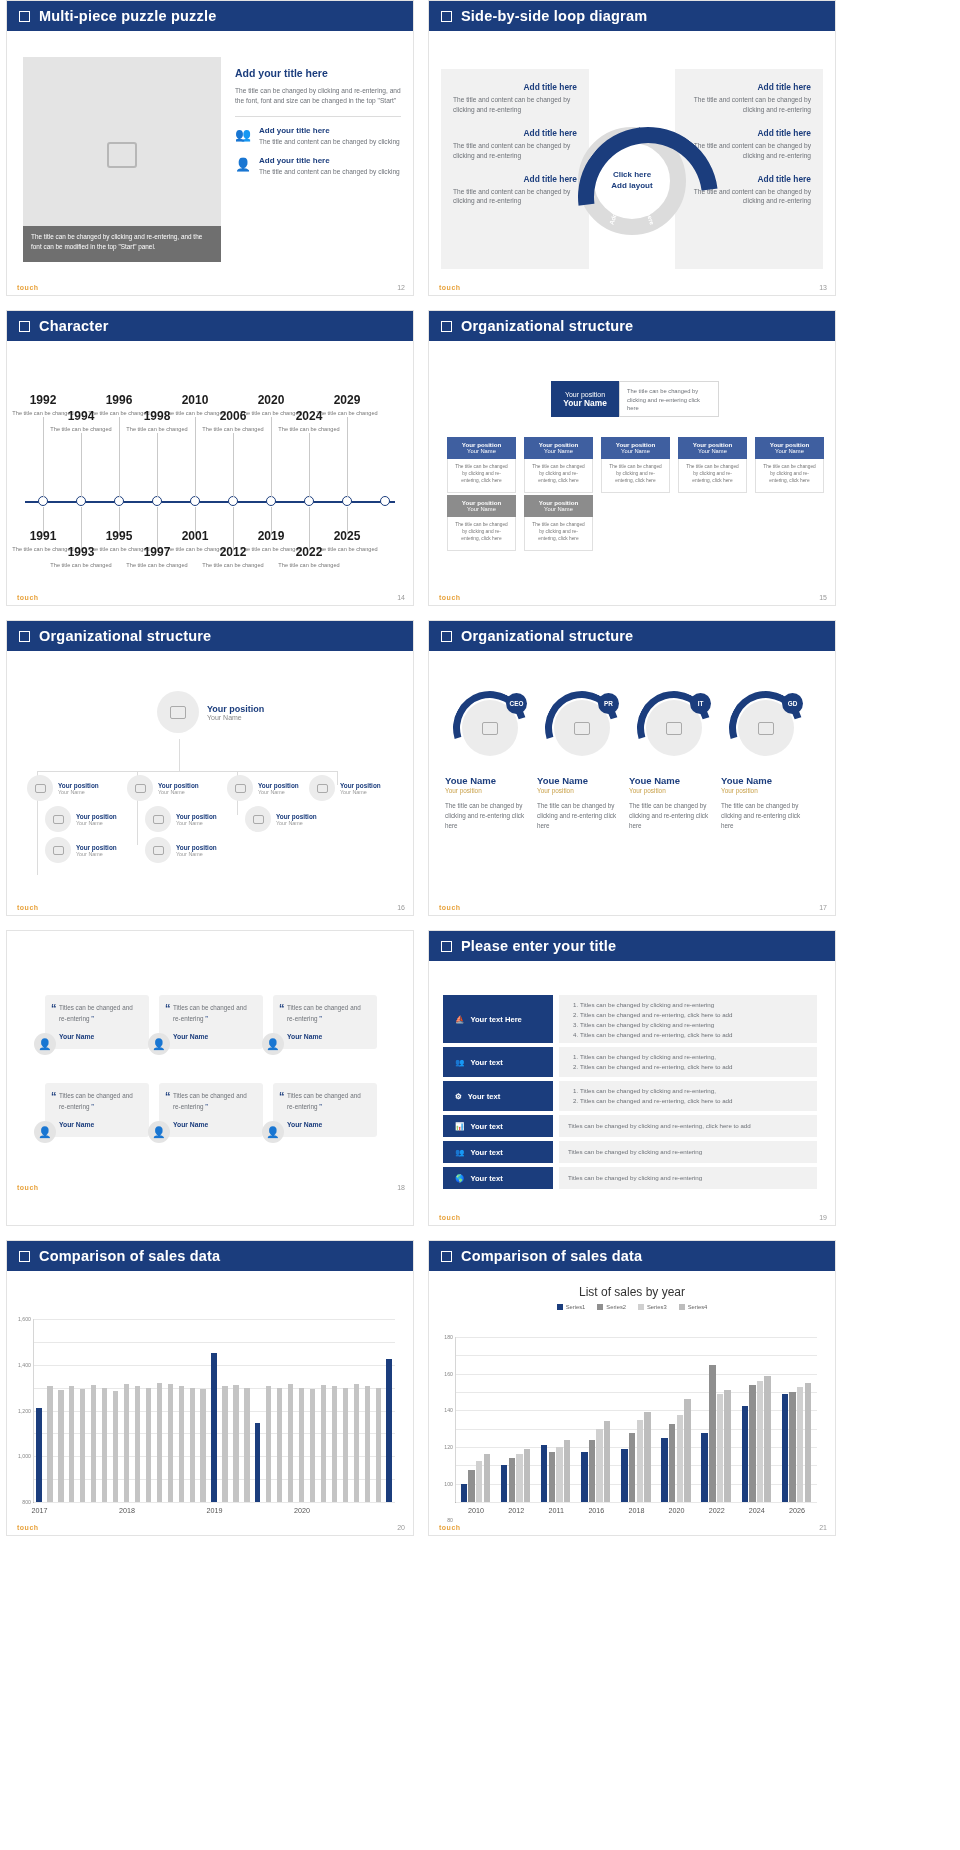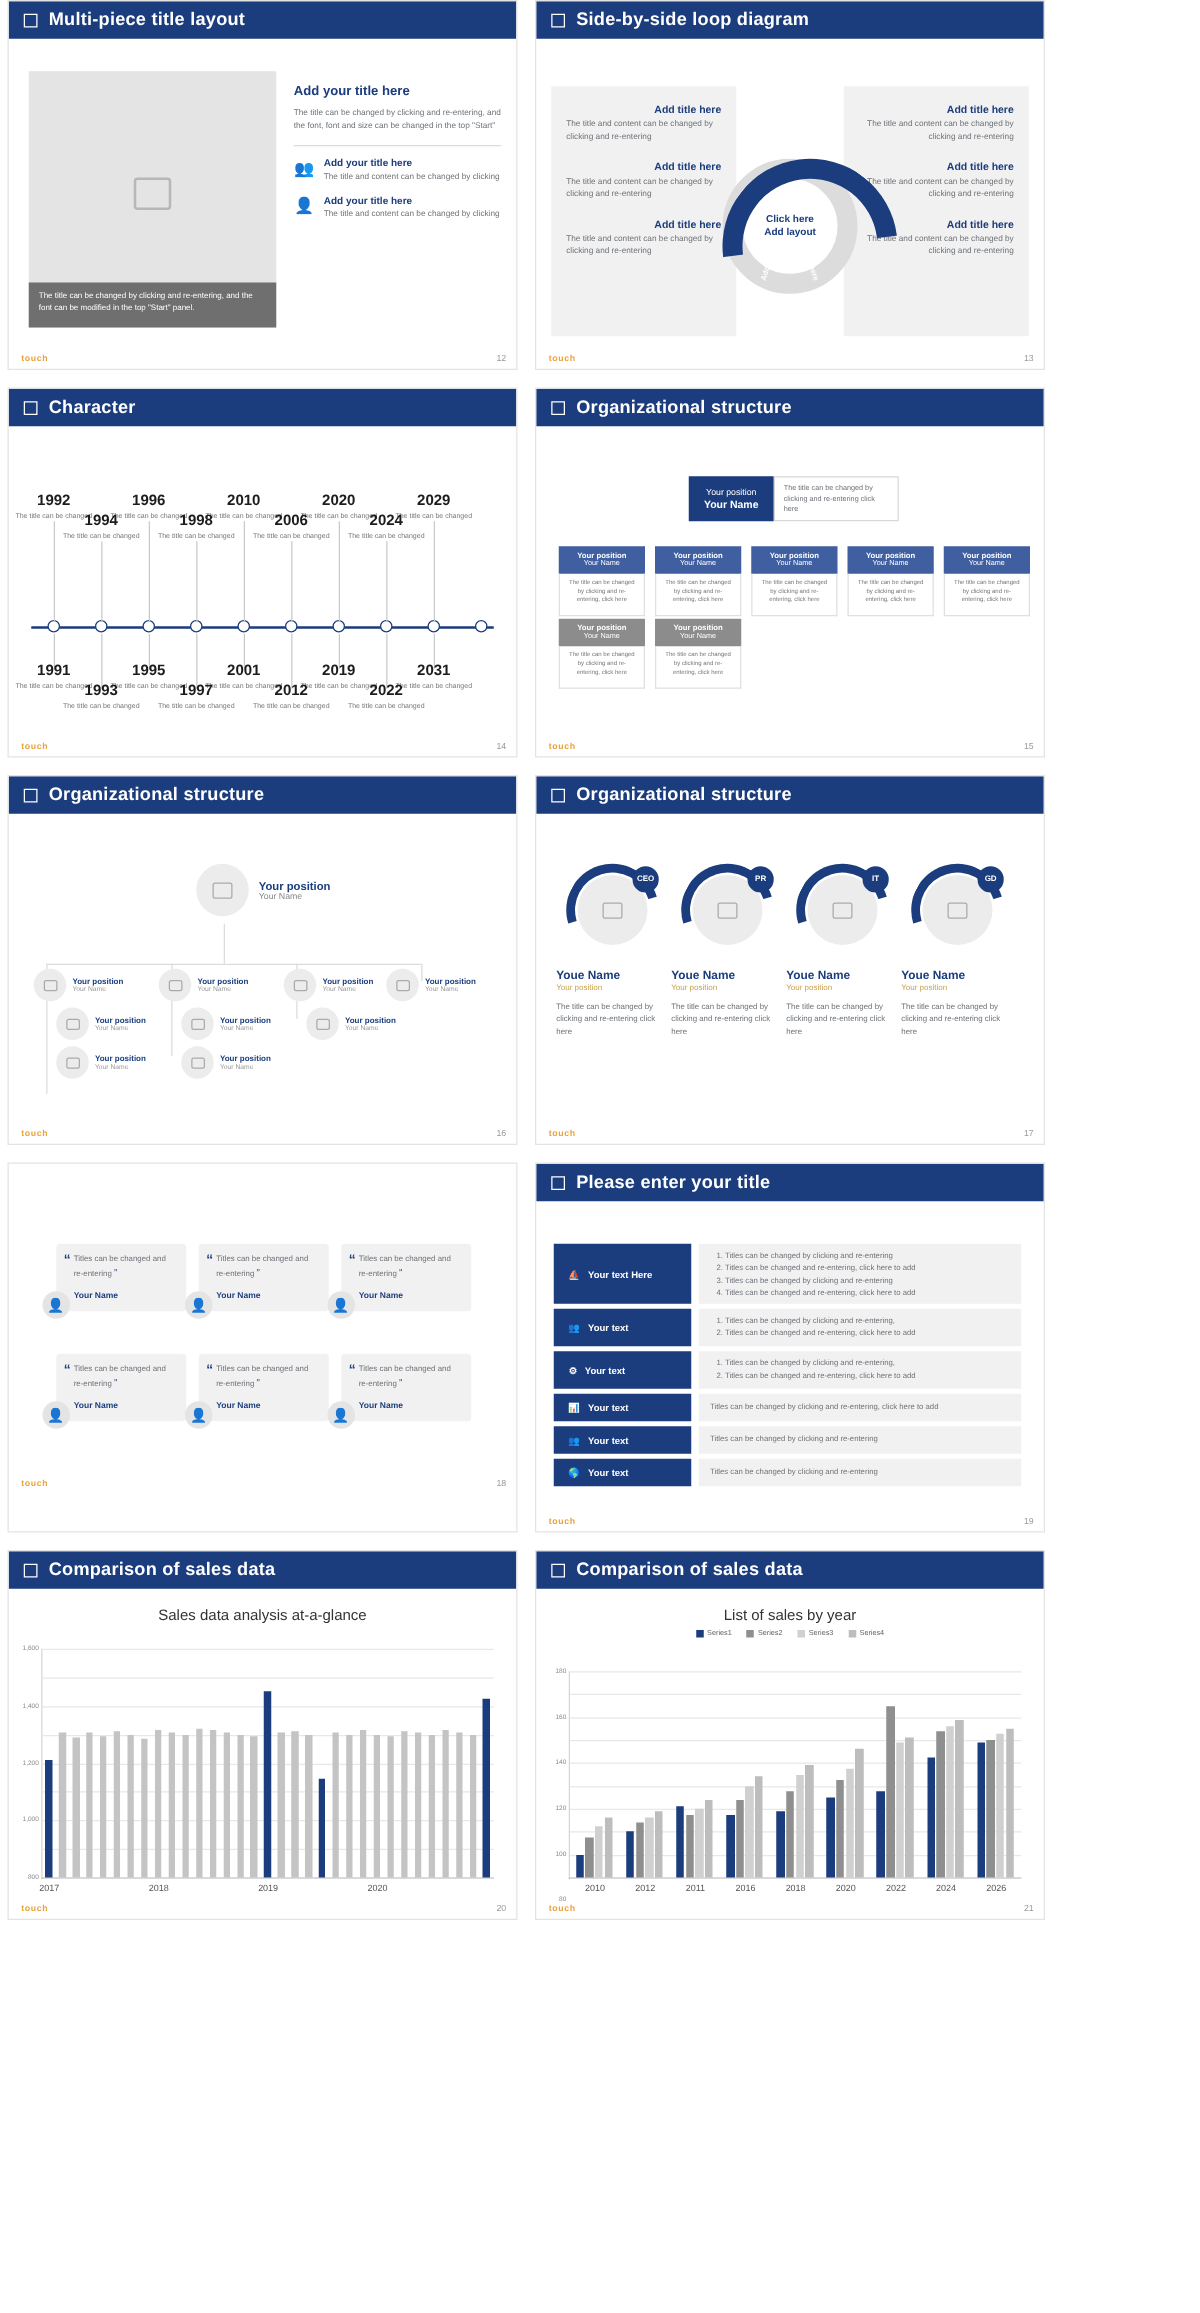--- a/index.html
+++ b/index.html
@@ -237,21 +237,21 @@
   .ch-sw { width: 6px; height: 6px; display: inline-block; }
 </style>
 </head>
 <body>
 
 <div class="grid">
 
   <div class="slide">
     <div class="slide-header">
       <span class="hdr-box"></span>
-      <span class="hdr-title">Multi-piece title layout</span>
+      <span class="hdr-title">Multi-piece puzzle puzzle</span>
     </div>
     <div class="slide-body">
       <div class="s1-img">
         <div class="s1-ph"></div>
       </div>
       <div class="s1-cap">The title can be changed by clicking and re-entering, and the font can be modified in the top "Start" panel.</div>
       <div class="s1-right">
         <h3 class="ttl-blue">Add your title here</h3>
         <div class="body-txt">The title can be changed by clicking and re-entering, and the font, font and size can be changed in the top "Start"</div>
         <div class="s1-div"></div>
@@ -412,21 +412,21 @@
         </div>
         <div class="tl-node" style="left:143px; top:152px">
           <div class="yr">2001</div>
           <div class="de">The title can be changed</div>
         </div>
         <div class="tl-node" style="left:219px; top:152px">
           <div class="yr">2019</div>
           <div class="de">The title can be changed</div>
         </div>
         <div class="tl-node" style="left:295px; top:152px">
-          <div class="yr">2031</div>
+          <div class="yr">2025</div>
           <div class="de">The title can be changed</div>
         </div>
 
         <div class="tl-node" style="left:29px;  top:168px">
           <div class="yr">1993</div>
           <div class="de">The title can be changed</div>
         </div>
         <div class="tl-node" style="left:105px; top:168px">
           <div class="yr">1997</div>
           <div class="de">The title can be changed</div>
@@ -812,21 +812,20 @@
       <div class="footer-num">19</div>
     </div>
   </div>
 
   <div class="slide">
     <div class="slide-header">
       <span class="hdr-box"></span>
       <span class="hdr-title">Comparison of sales data</span>
     </div>
     <div class="slide-body">
-      <div class="ch-title">Sales data analysis at-a-glance</div>
       <div class="ch-area">
         <div class="ch-grid" id="grid1">
             <div class="ch-gl" style="top: 183px;"></div>
             <div class="ch-gl" style="top: 160.125px;"></div>
             <div class="ch-gl" style="top: 137.25px;"></div>
             <div class="ch-gl" style="top: 114.375px;"></div>
             <div class="ch-gl" style="top: 91.5px;">
               <div class="ch-yl" style="top: 91.5px;">800</div>
             </div>
             <div class="ch-gl" style="top: 68.625px;">

